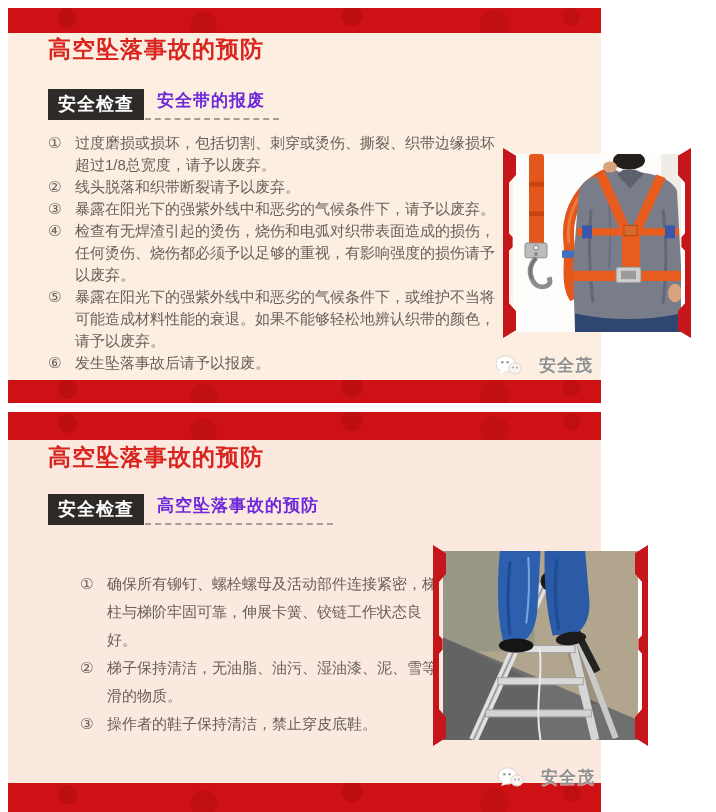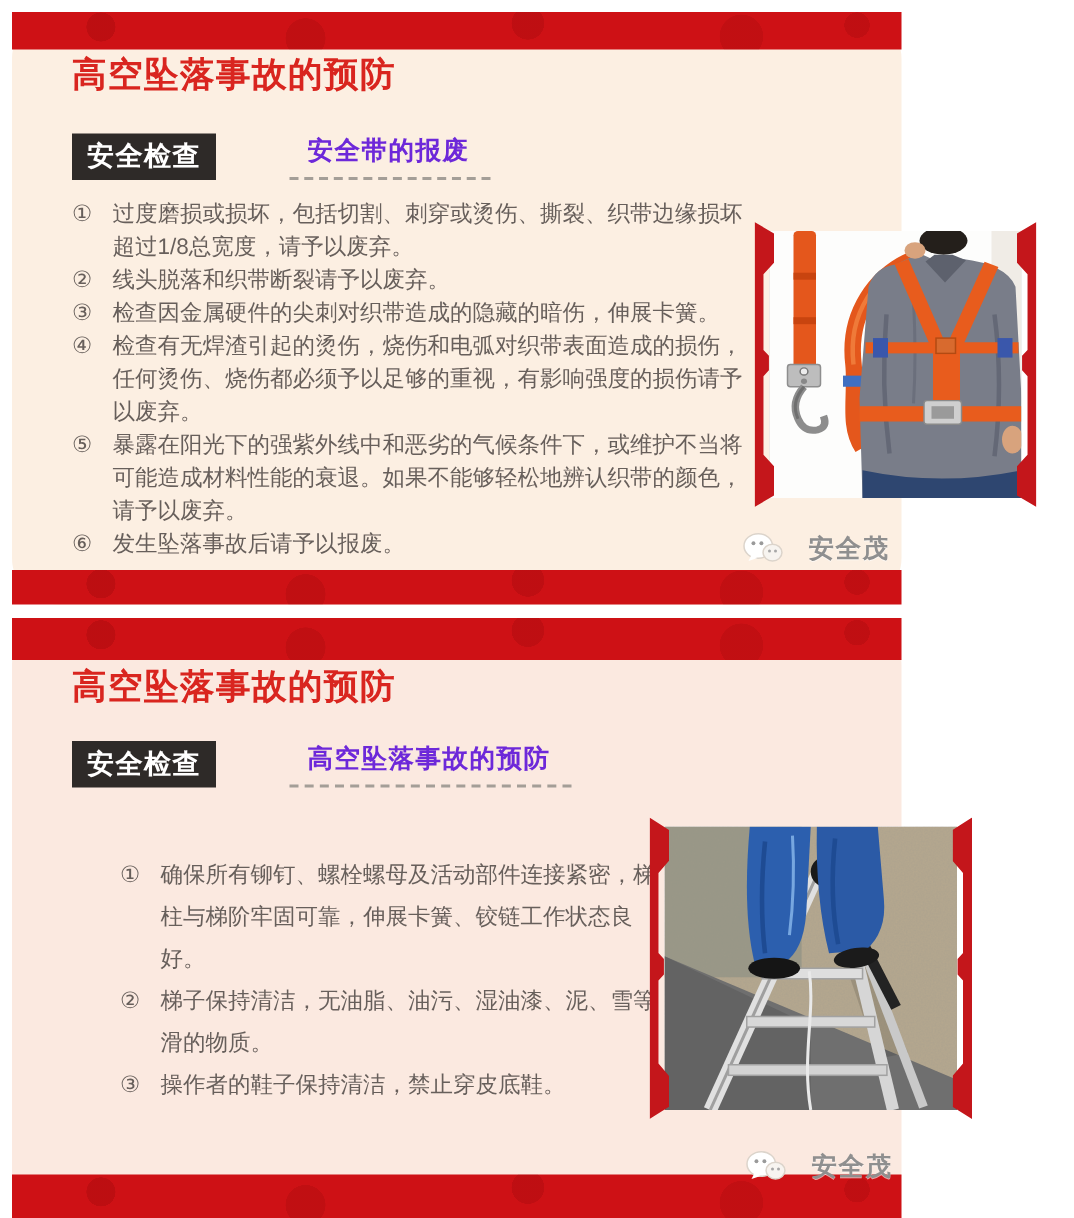--- a/index.html
+++ b/index.html
@@ -25,21 +25,21 @@
   .slide2 .redbar.top{top:0;height:28px;}
   .slide2 .redbar.bottom{bottom:0;height:29px;}
 
   .title{
     position:absolute;left:40px;margin:0;
     font-size:23px;font-weight:bold;color:#d9251f;letter-spacing:1px;
   }
   .slide1 .title{top:26px;}
   .slide2 .title{top:30px;}
 
-  .label-row{position:absolute;left:40px;display:flex;align-items:center;gap:48px;}
+  .label-row{position:absolute;left:40px;display:flex;align-items:center;}
   .slide1 .label-row{top:81px;}
   .slide2 .label-row{top:82px;}
   .tag{
     background:#2e2a28;color:#ffffff;font-weight:bold;font-size:18px;
     padding:3px 10px 4px 10px;letter-spacing:1px;position:relative;z-index:2;
   }
   .sub-wrap{
     border-bottom:2px dashed #a49e97;
     padding:0 14px 6px 12px;margin-left:1px;
   }
@@ -94,21 +94,21 @@
       <li>
         <span class="num">①</span>
         <span class="txt">过度磨损或损坏，包括切割、刺穿或烫伤、撕裂、织带边缘损坏超过1/8总宽度，请予以废弃。</span>
       </li>
       <li>
         <span class="num">②</span>
         <span class="txt">线头脱落和织带断裂请予以废弃。</span>
       </li>
       <li>
         <span class="num">③</span>
-        <span class="txt">检查因金属硬件的尖刺对织带造成的隐藏的暗伤，伸展卡簧。</span>
+        <span class="txt">暴露在阳光下的强紫外线中和恶劣的气候条件下，请予以废弃。</span>
       </li>
       <li>
         <span class="num">④</span>
         <span class="txt">检查有无焊渣引起的烫伤，烧伤和电弧对织带表面造成的损伤，任何烫伤、烧伤都必须予以足够的重视，有影响强度的损伤请予以废弃。</span>
       </li>
       <li>
         <span class="num">⑤</span>
         <span class="txt">暴露在阳光下的强紫外线中和恶劣的气候条件下，或维护不当将可能造成材料性能的衰退。如果不能够轻松地辨认织带的颜色，请予以废弃。</span>
       </li>
       <li>

